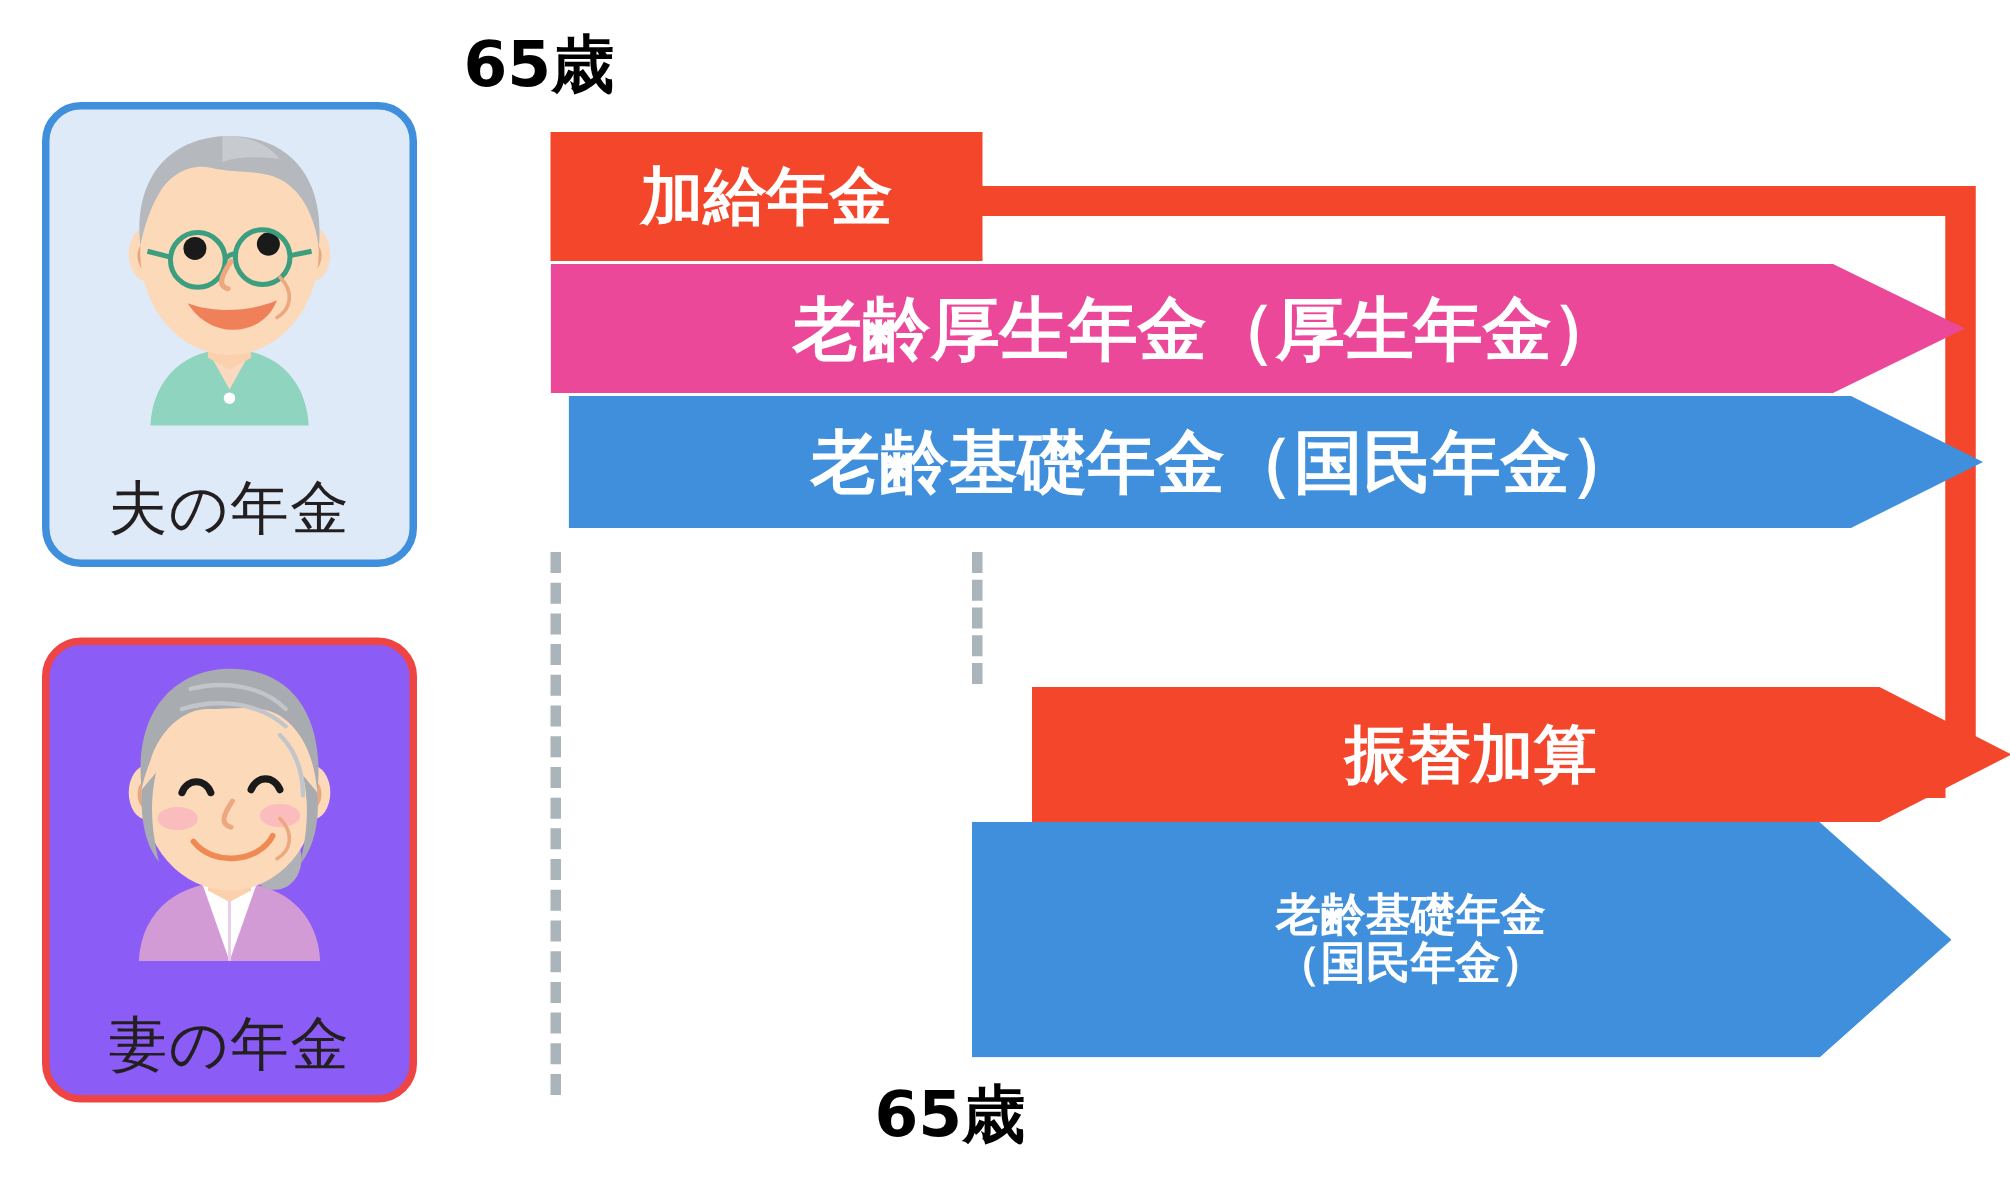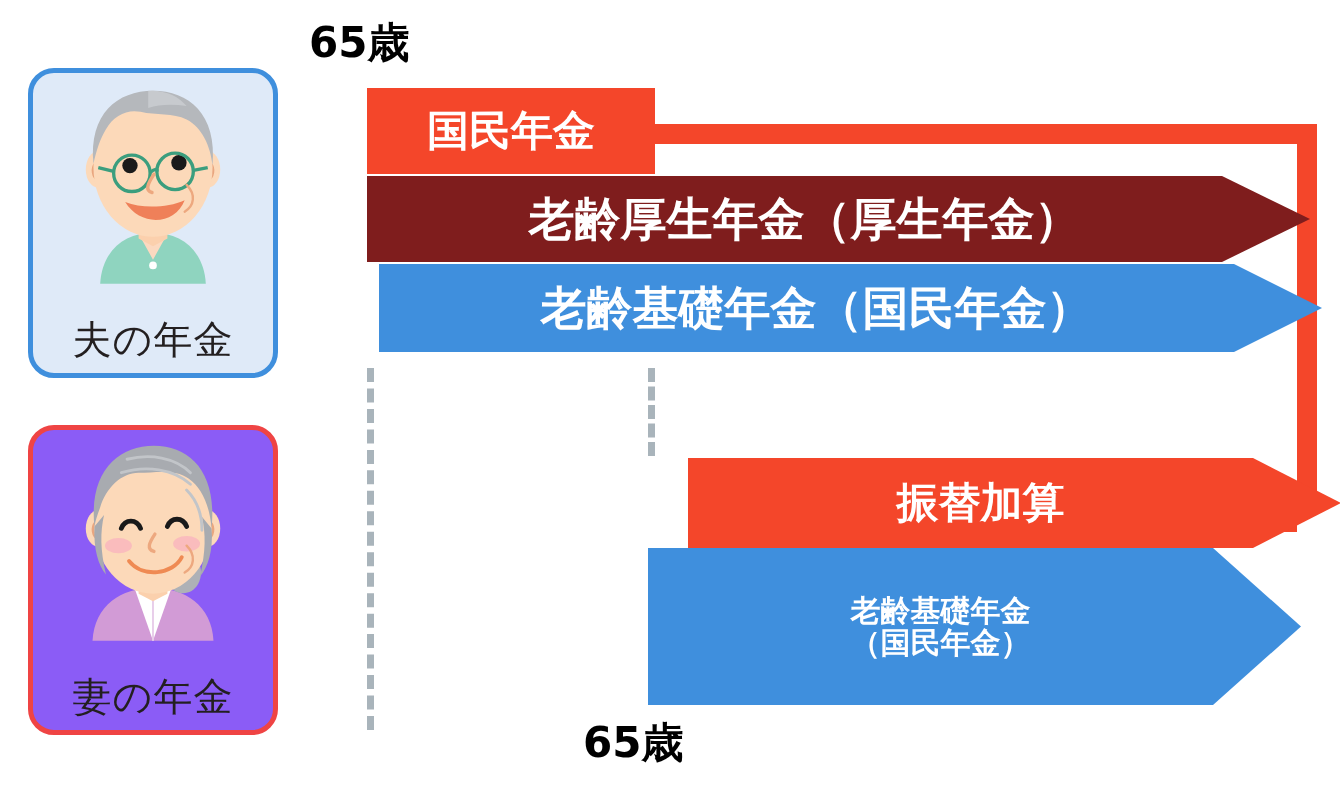--- a/index.html
+++ b/index.html
@@ -90,21 +90,21 @@
   }
   .bar.flat .bar-text{transform:none;}
 
   
   #bar-kakyu{
     left:367px;top:88px;width:288px;height:86px;
     background:#f4462a;font-size:42px;
   }
   #bar-kosei{
     left:367px;top:176px;width:943px;height:86px;
-    background:#7f1d1d;font-size:46px;justify-content:flex-end;
+    background:#ec4899;font-size:46px;justify-content:flex-end;
   }
   #bar-kiso{
     left:379px;top:264px;width:943px;height:88px;
     background:#3f8fdd;font-size:46px;
   }
 
   
   #bar-furikae{
     left:648px;top:458px;width:653px;height:90px;
     background:#f4462a;font-size:42px;margin-left:40px;
@@ -232,21 +232,21 @@
 
         <path d="M 100 132 C 114 150 146 146 155 128" stroke="#ef8a53" stroke-width="4" fill="none" stroke-linecap="round"></path>
 
         <path d="M 160 116 C 170 126 168 138 158 144" stroke="#eda87f" stroke-width="2.5" fill="none" stroke-linecap="round"></path>
       </svg>
     </div>
     <div class="person-label">妻の年金</div>
   </div>
 
   <div class="bar flat" id="bar-kakyu">
-    <span class="bar-text">国民年金</span>
+    <span class="bar-text">加給年金</span>
   </div>
 
   <div class="bar arrow" id="bar-kosei">
     <span class="bar-text">老齢厚生年金（厚生年金）</span>
   </div>
 
   <div class="bar arrow" id="bar-kiso">
     <span class="bar-text">老齢基礎年金（国民年金）</span>
   </div>
 

